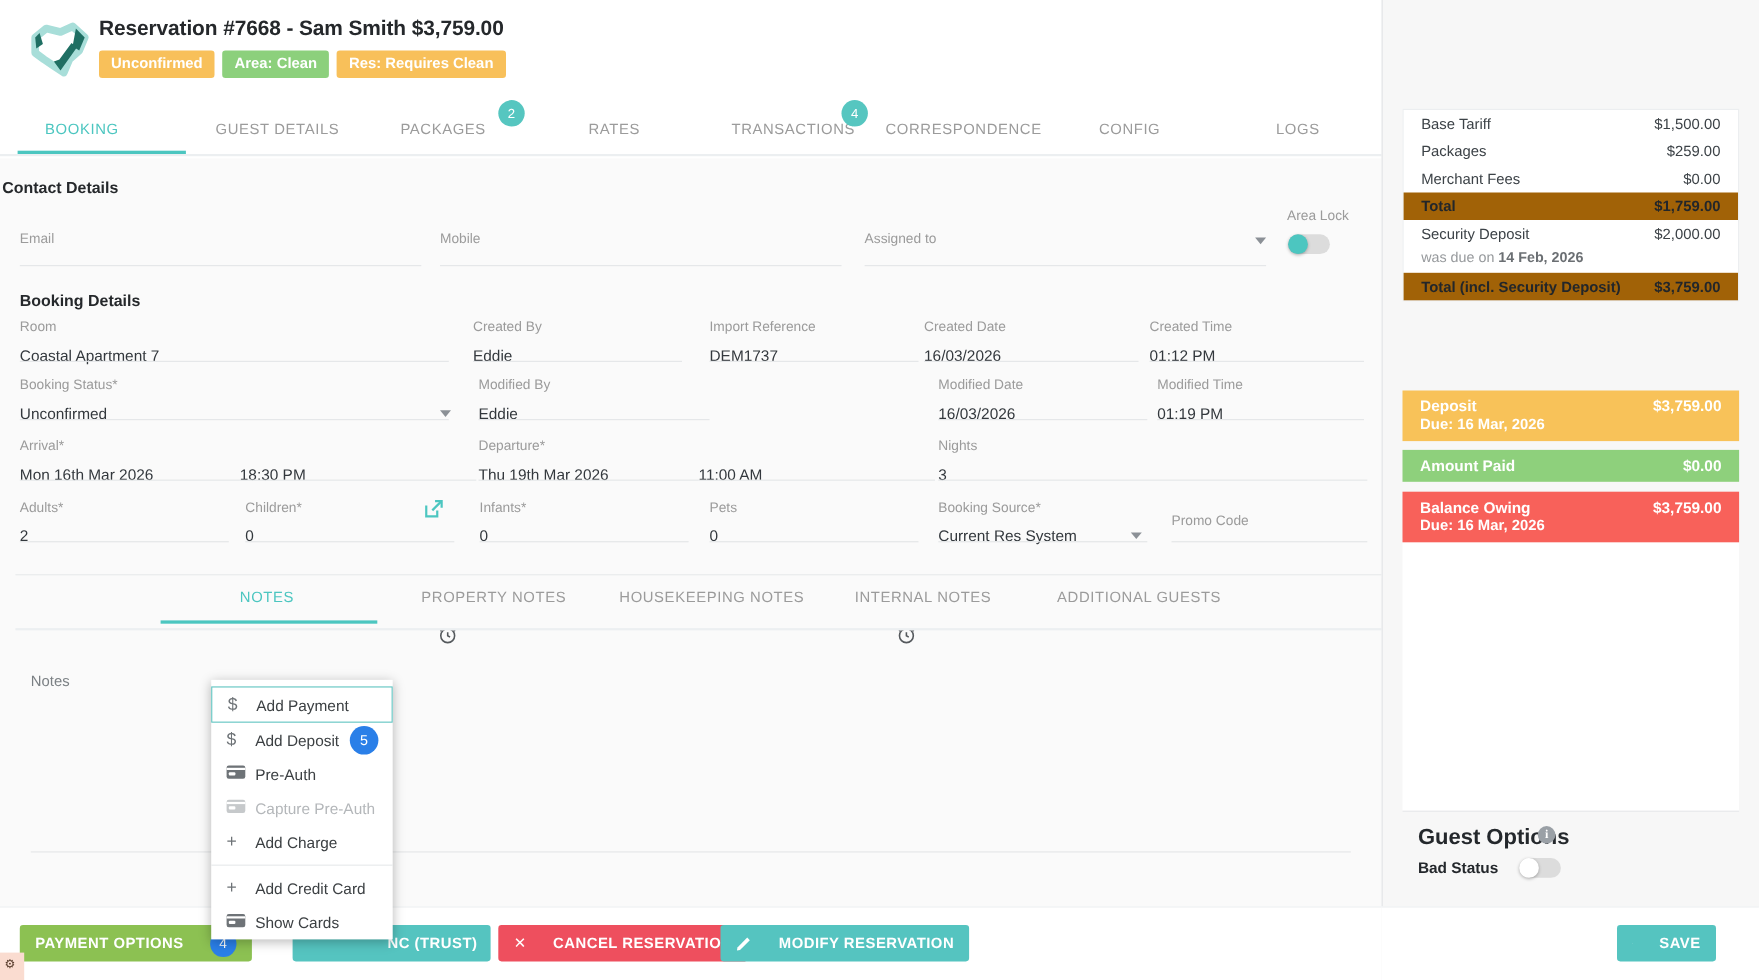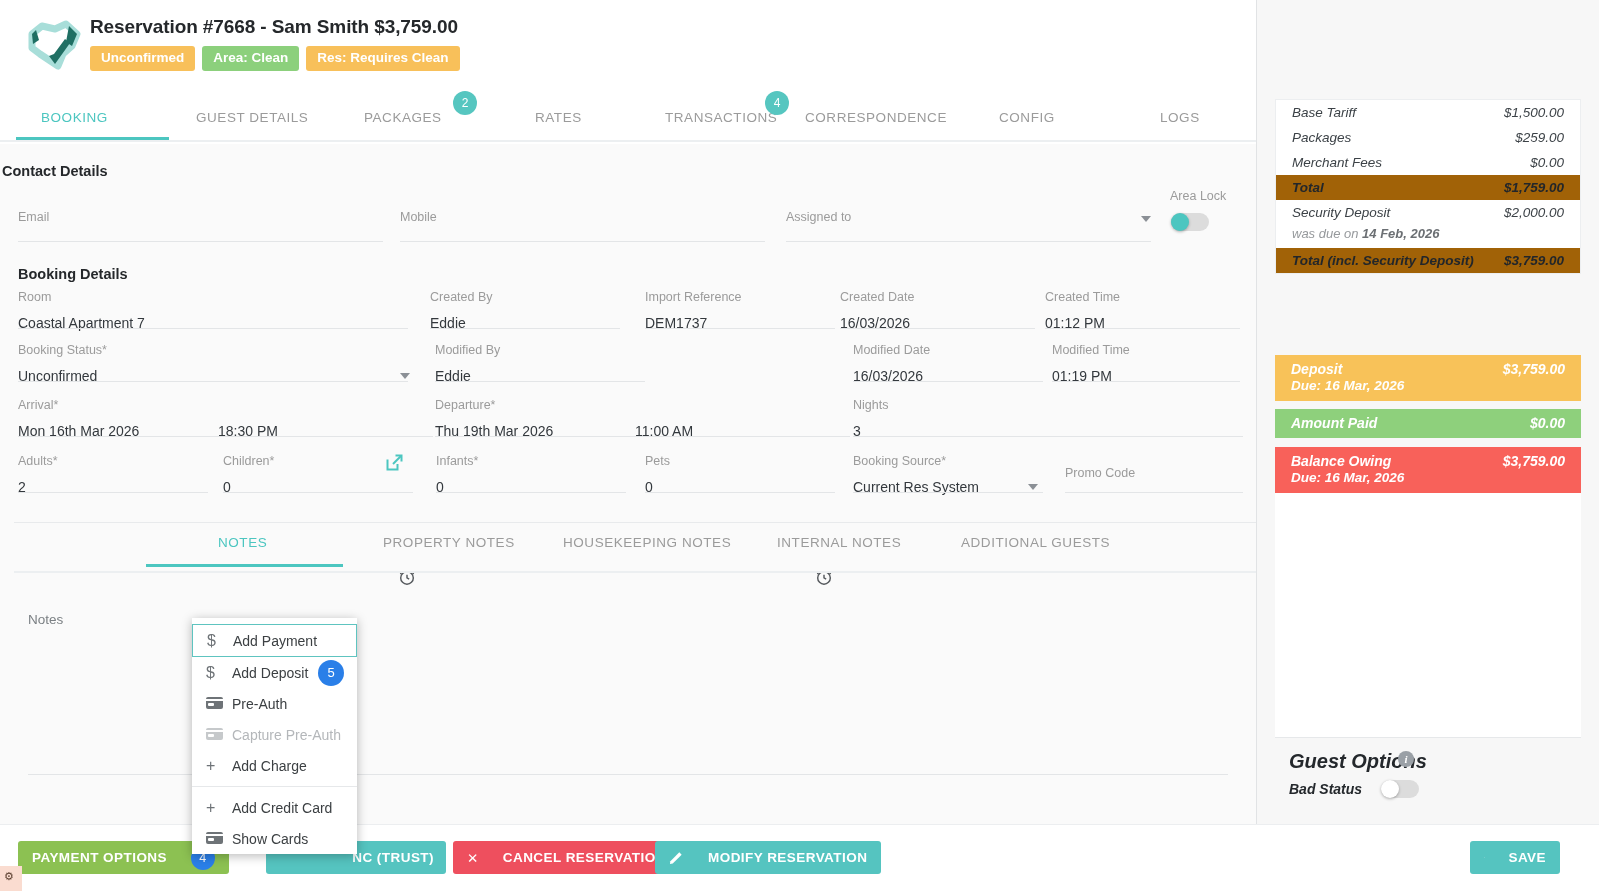--- a/index.html
+++ b/index.html
@@ -93,21 +93,21 @@
   .menu-badge {
     position:absolute; width:26px; height:26px; border-radius:50%; background:#2a7fe8;
     color:#fff; font-size:13px; text-align:center; line-height:26px; left:126px; top:3px;
   }
   .card-ico { display:inline-block; width:17px; height:12px; border-radius:2px; position:relative; background:#6e7377; }
   .card-ico::after { content:""; position:absolute; left:2px; top:6px; width:6px; height:3px; background:#fff; border-radius:1px; }
   .card-ico::before { content:""; position:absolute; left:0; top:2.5px; width:17px; height:2px; background:#fff; }
   .menu-item.disabled .card-ico { background:#c6c9cb; }
 
   
-  .right-panel { position:absolute; left:1256px; top:0; width:343px; height:891px; background:#f7f7f7; border-left:1px solid #e1e3e5;font-style:italic; }
+  .right-panel { position:absolute; left:1256px; top:0; width:343px; height:891px; background:#f7f7f7; border-left:1px solid #e1e3e5; }
   .summary-card { position:absolute; left:18px; top:99px; width:306px; background:#fff; border:1px solid #eceef0; }
   .sum-row { display:flex; justify-content:space-between; align-items:center; padding:5px 16px; font-size:13.5px; color:#3c4247; }
   .sum-row.alt { background:#a16207; font-weight:bold; color:#22262a; }
   .sum-row.sub { padding-top:1px; padding-bottom:7px; font-size:13px; color:#96999c; display:block; }
   .sum-row.sub b { color:#6b6f73; }
 
   .band { position:absolute; left:18px; width:306px; color:#fff; padding:6px 16px 8px; }
   .band .brow { display:flex; justify-content:space-between; font-size:14px; font-weight:bold; }
   .band .bsub { font-size:13.5px; font-weight:bold; margin-top:1px; }
   .band.deposit { background:#f8c259; top:355px; }

